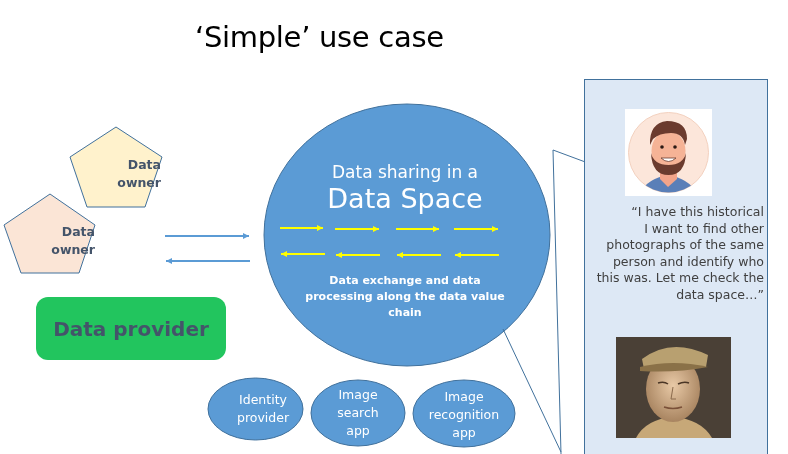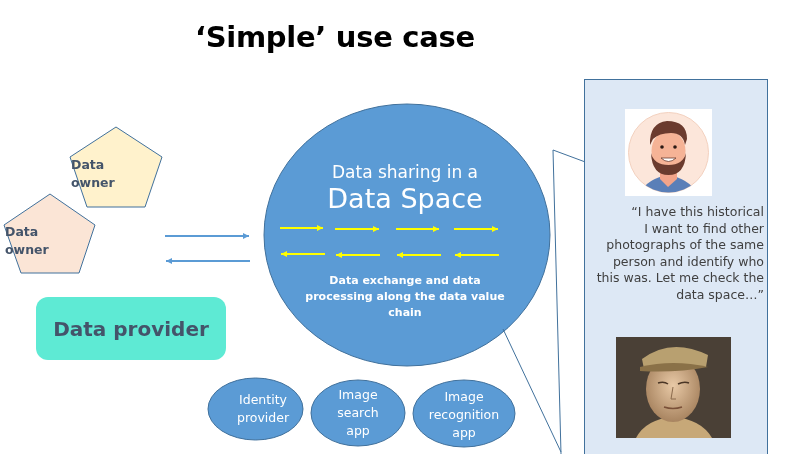--- a/index.html
+++ b/index.html
@@ -1,23 +1,23 @@
 <!DOCTYPE html>
 <html><head>
 <meta charset="utf-8">
 <style>
   html, body { margin: 0; padding: 0; background: #ffffff; }
   body { width: 788px; height: 454px; position: relative; overflow: hidden;
          font-family: "Liberation Sans", "DejaVu Sans", sans-serif; }
   svg.canvas { position: absolute; left: 0; top: 0; }
   .title { position: absolute; left: 195px; top: 20px; font-size: 29px; color: #000; letter-spacing: -0.3px;
-           font-family: "DejaVu Sans", sans-serif; font-weight: bold; }
-  .owner-label { position: absolute; width: 90px; text-align: left; font-weight: bold; font-size: 12.5px;
+           font-family: "DejaVu Sans", sans-serif; font-weight: normal; }
+  .owner-label { position: absolute; width: 90px; text-align: right; font-weight: bold; font-size: 12.5px;
                  color: #44546a; line-height: 18px; font-family: "DejaVu Sans", sans-serif; }
-  .provider-box { position: absolute; left: 36px; top: 297px; width: 190px; height: 63px; background: #5eead4;
+  .provider-box { position: absolute; left: 36px; top: 297px; width: 190px; height: 63px; background: #22c55e;
                   border-radius: 12px; display: flex; align-items: center; justify-content: center; }
   .provider-box span { font-weight: bold; font-size: 20px; color: #44546a; font-family: "DejaVu Sans", sans-serif; }
   .circle-text { position: absolute; color: #ffffff; text-align: center; font-family: "DejaVu Sans", sans-serif; }
   .ds-sub { left: 300px; top: 162px; width: 210px; font-size: 17px; }
   .ds-main { left: 290px; top: 183px; width: 230px; font-size: 27px; }
   .ds-desc { left: 285px; top: 273px; width: 240px; font-size: 11px; line-height: 16px; font-weight: bold; }
   .app-label { position: absolute; color: #ffffff; text-align: center; font-size: 12.5px; line-height: 18px;
                font-family: "DejaVu Sans", sans-serif; }
   .panel { position: absolute; left: 584px; top: 79px; width: 184px; height: 390px; background: #dde8f5;
            border: 1.5px solid #41719c; box-sizing: border-box; }

